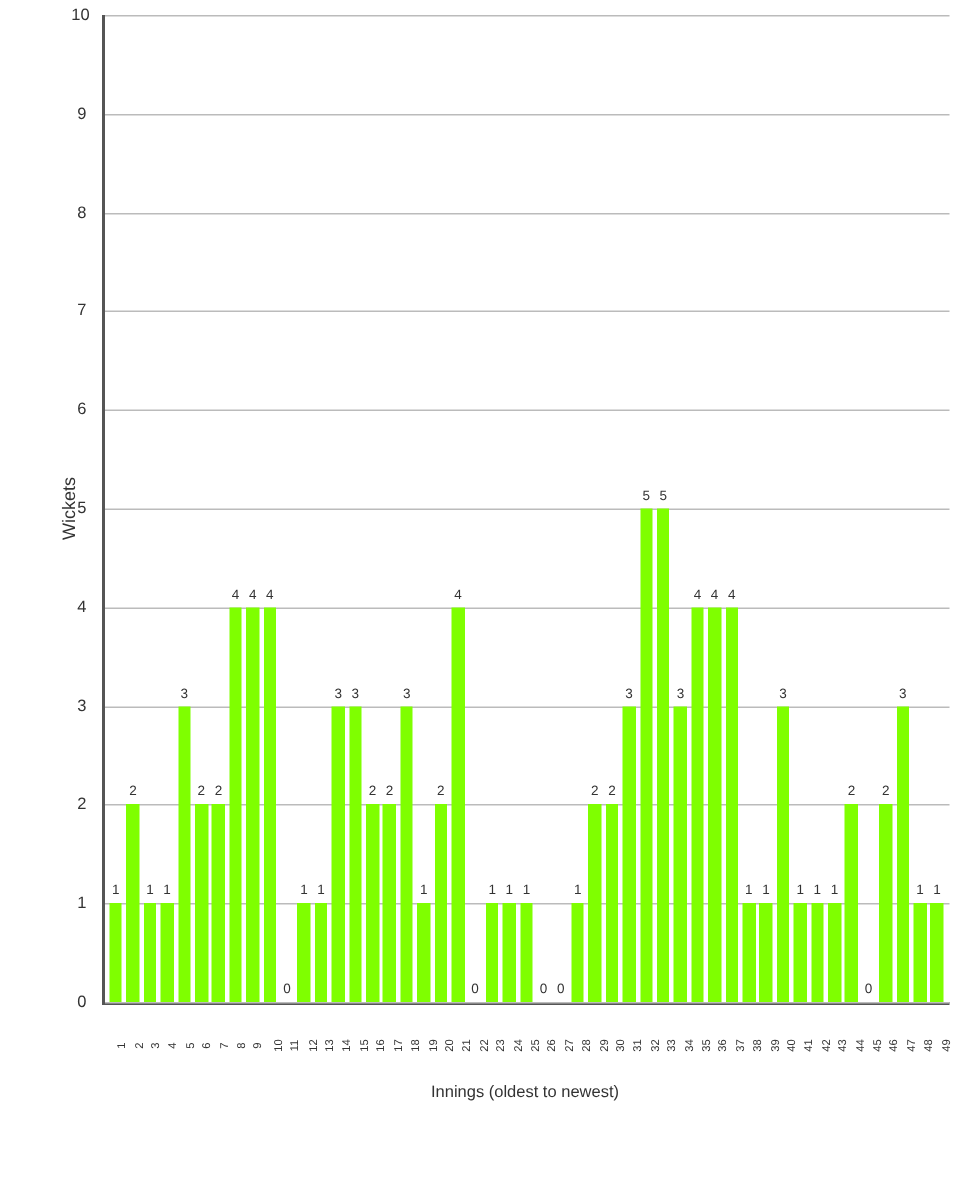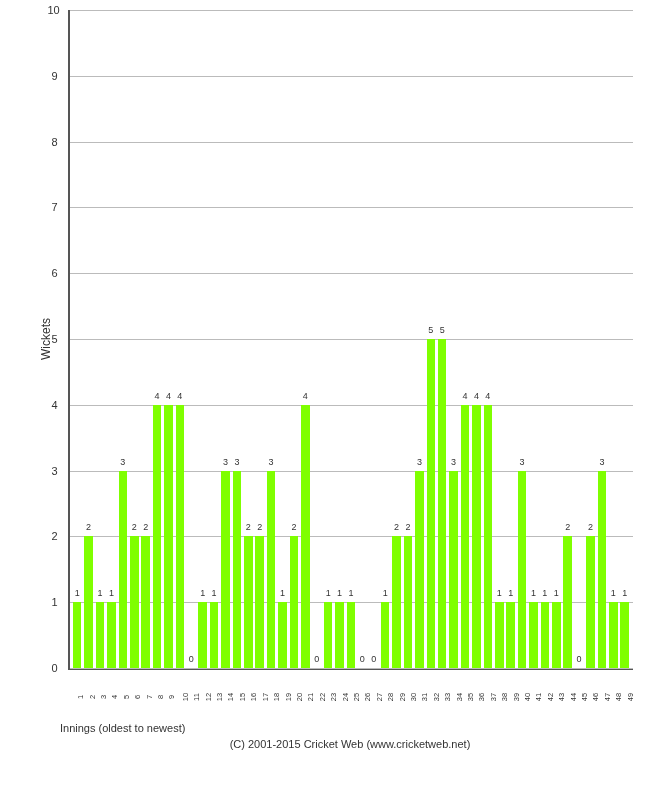--- a/index.html
+++ b/index.html
@@ -358,16 +358,15 @@
         </div>
         <div style="display: flex; flex-direction: column; align-items: center; flex: 1 1 0%; height: 100%; justify-content: flex-end; position: relative;">
           <div style="background: rgb(127, 255, 0); width: 75%; height: 10%; min-height: 2px; position: relative;">
             <div style="position: absolute; top: -14px; font-size: 9px; color: rgb(51, 51, 51); text-align: center; width: 100%; left: 0px;">1</div>
           </div>
           <div style="position: absolute; bottom: -38px; font-size: 7.5px; color: rgb(51, 51, 51); white-space: nowrap; transform: rotate(-90deg); transform-origin: center top; left: 50%; margin-left: -3px;">49</div>
         </div>
       </div>
   </div>
 
-  <div style="text-align:left; font-size:11px; color:#333; margin-top:52px; padding-right:0px;">Innings (oldest to newest)</div>
-
-  <div style="text-align:center; font-size:11px; color:#333; margin-top:4px;">(C) 2001-2015 Cricket Web (www.cricketweb.net)</div>
+  <div style="text-align:center; font-size:11px; color:#333; margin-top:52px; padding-right:0px;">Innings (oldest to newest)</div>
+
 </div>
 
 </body></html>

